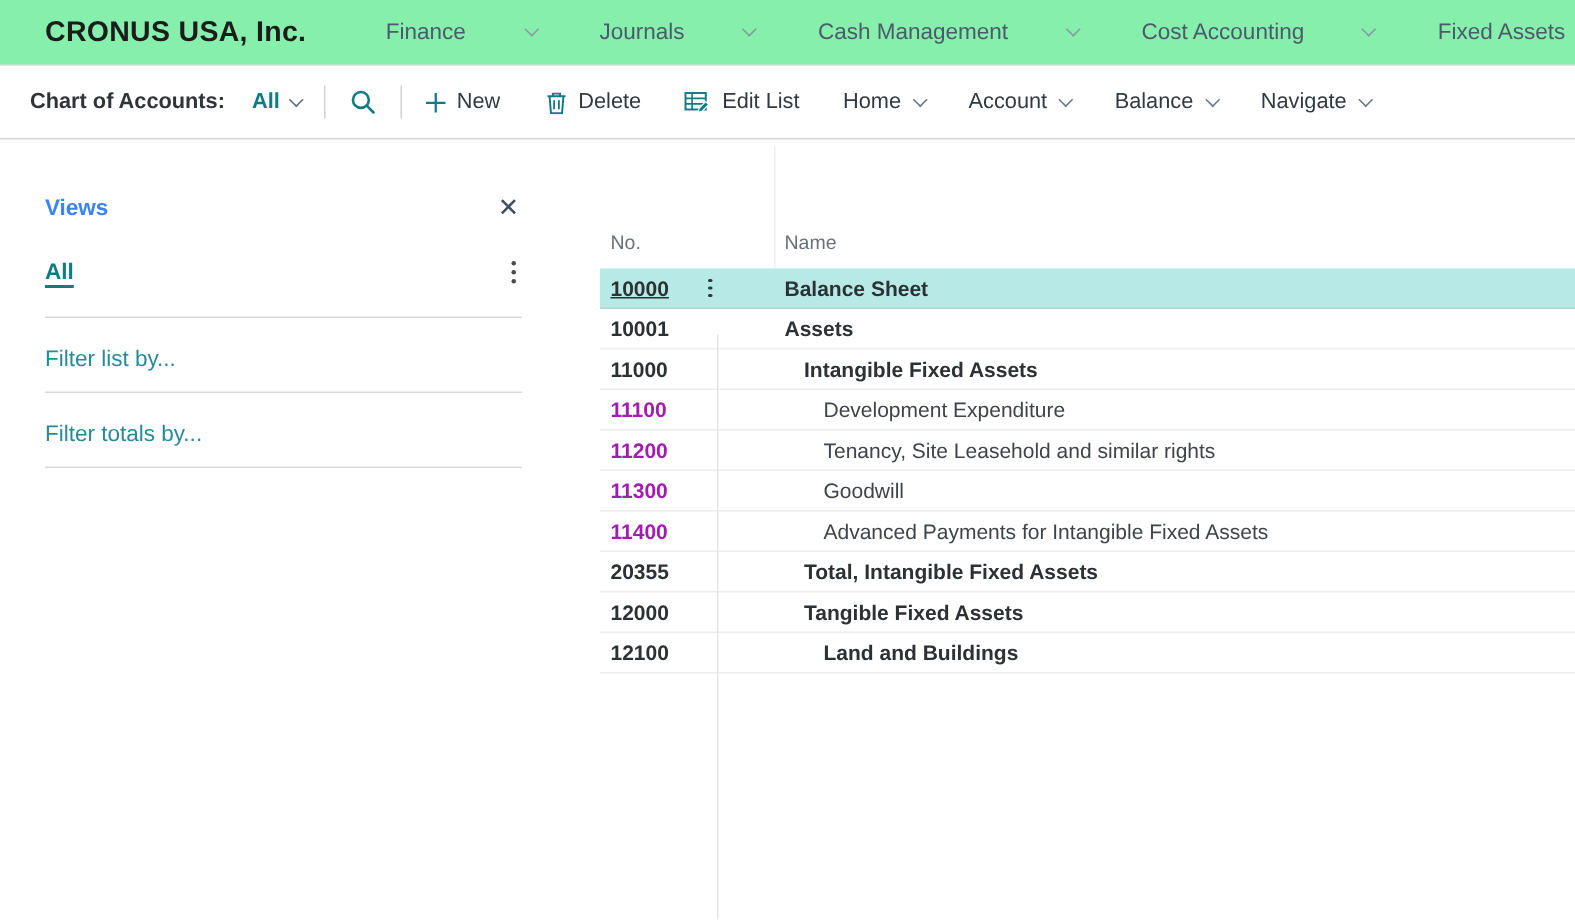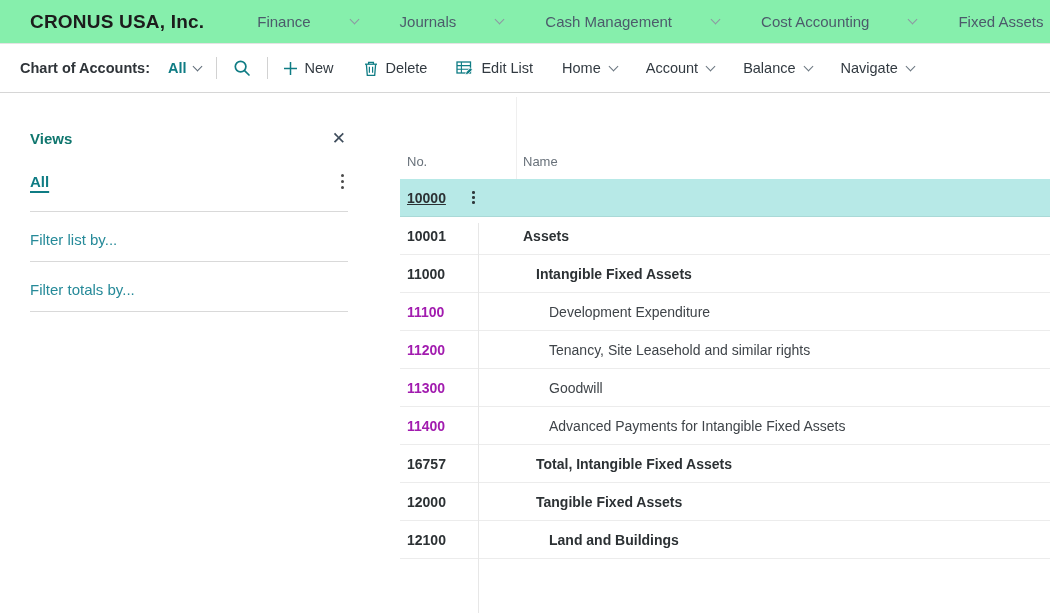--- a/index.html
+++ b/index.html
@@ -28,38 +28,38 @@
   .cmd-item { display:flex; align-items:center; gap:7px; cursor:pointer; color:#323a41;justify-content:flex-end; }
   .cmd-group { display:flex; align-items:center; gap:29px; margin-left:0; }
   .cmd-item svg { display:block; }
   .cmd-menu { display:flex; align-items:center; cursor:pointer; color:#323a41; }
   .cmd-menu .chev { border-color:#6b7680; margin-left:9px; }
 
   
   .views { position:absolute; left:30px; top:0; width:318px; }
   .views-head { position:absolute; top:130px; left:0; width:318px; display:flex;
     justify-content:space-between; align-items:center; }
-  .views-title { font-size:15px; font-weight:700; color:#0f766e; }
+  .views-title { font-size:15px; font-weight:700; color:#3b82f6; }
   .close-x { font-size:17px; color:#3f4d5c; cursor:pointer; line-height:1; margin-right:2px; }
   .all-row { position:absolute; top:172px; left:0; width:318px; display:flex;
     justify-content:space-between; align-items:center; }
   .all-link { font-size:15px; font-weight:700; color:#0f7c84; text-decoration:underline;
     text-underline-offset:4px; text-decoration-thickness:1.5px; cursor:pointer; }
   .kebab { display:flex; flex-direction:column; gap:3px; cursor:pointer; padding:2px 4px; }
   .kebab i { width:3px; height:3px; border-radius:50%; background:#4a4a4a; }
   .vdiv { position:absolute; left:0; width:318px; height:1px; background:#d9d9d9; }
   .filter-link { position:absolute; left:0; width:318px; font-size:15px; color:#268a99; cursor:pointer; }
 
   
   .grid { position:absolute; left:400px; top:140px; width:650px; bottom:0; }
   .grid-header { height:39px; position:relative; font-size:13px; color:#68717a; }
   .grid-header .h-no { position:absolute; left:7px; bottom:10px; }
   .grid-header .h-name { position:absolute; left:123px; bottom:10px; }
   .rows { position:relative; }
-  .row { display:flex; align-items:center; height:38px; border-bottom:1px solid #ececec;
+  .row { display:flex; align-items:center; height:27px; border-bottom:1px solid #ececec;
     font-size:14px; position:relative; cursor:pointer; background:transparent; }
   .row .no { flex:0 0 59px; margin-left:7px; color:#2c3134; font-weight:700; }
   .row .cell-gutter { flex:0 0 57px; display:flex; align-items:center; }
   .row .name { flex:1; color:#2c3134; font-weight:700; }
   .row.link-no .no { color:#a21caf; font-weight:700; }
   .row:not(.bold) .name { color:#3f4449; font-weight:400; }
   .row.indent-1 .name { padding-left:13px; }
   .row.indent-2 .name { padding-left:26px; }
   .row.selected { background:#b7e9e7; border-bottom-color:#a9d9d7; }
   .row.selected .no { text-decoration:underline; }
@@ -186,20 +186,21 @@
   <div class="rows" id="rows">
   <div class="row indent-0 bold selected">
     <span class="no">10000</span>
     <span class="cell-gutter">
       <span class="row-kebab">
             <i></i>
             <i></i>
             <i></i>
           </span>
     </span>
+    <span class="name">Balance Sheet</span>
   </div>
 
   <div class="row indent-0 bold">
     <span class="no">10001</span>
     <span class="cell-gutter">
       
     </span>
     <span class="name">Assets</span>
   </div>
 
@@ -237,21 +238,21 @@
 
   <div class="row indent-2 link-no">
     <span class="no">11400</span>
     <span class="cell-gutter">
       
     </span>
     <span class="name">Advanced Payments for Intangible Fixed Assets</span>
   </div>
 
   <div class="row indent-1 bold">
-    <span class="no">16757</span>
+    <span class="no">20355</span>
     <span class="cell-gutter">
       
     </span>
     <span class="name">Total, Intangible Fixed Assets</span>
   </div>
 
   <div class="row indent-1 bold">
     <span class="no">12000</span>
     <span class="cell-gutter">
       

